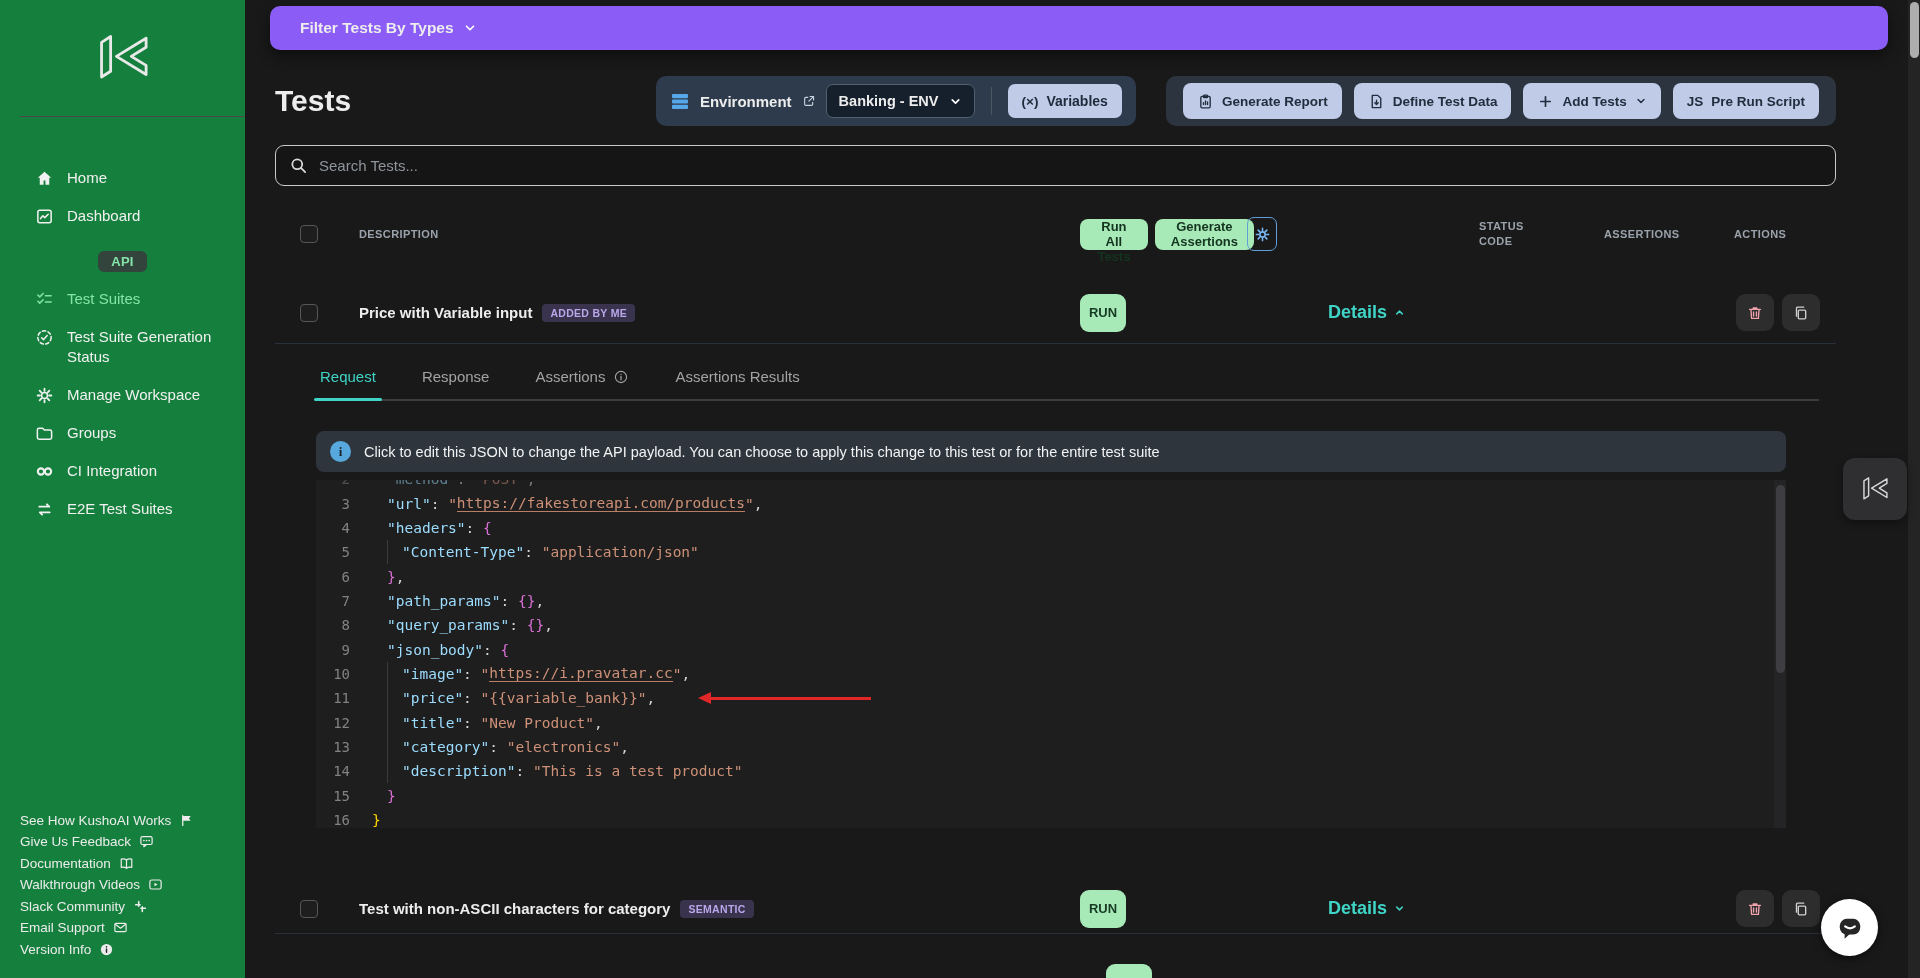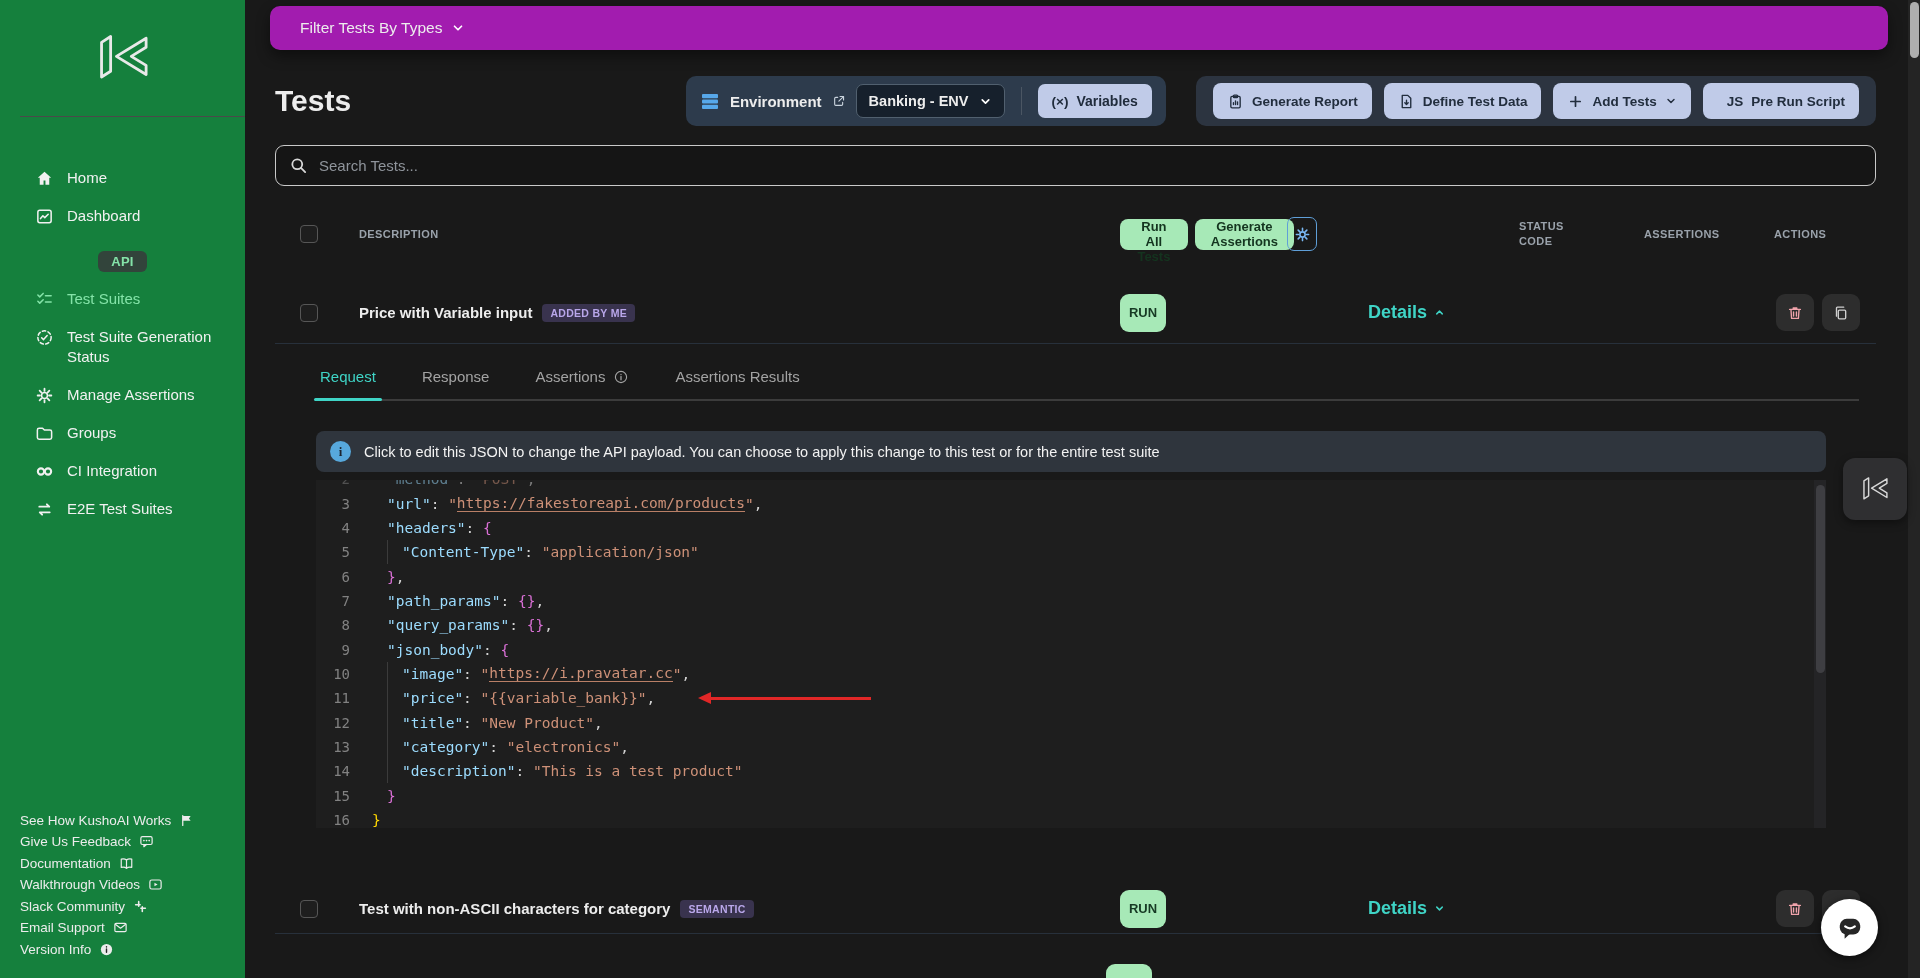--- a/index.html
+++ b/index.html
@@ -23,24 +23,24 @@
   .nav-item.active { color:var(--accent-teal-green,#84e3a8); }
   .api-badge-row { text-align:center; margin:16px 0 8px; }
   .api-badge { display:inline-block; background:#32443b; color:#84e3a8; font-weight:bold;
                font-size:13px; padding:3px 13px; border-radius:6px; letter-spacing:.3px;text-align:right; }
   .side-footer { position:absolute; left:20px; bottom:20px; display:flex; flex-direction:column; gap:4px; }
   .flink { display:flex; align-items:center; gap:8px; font-size:13.5px; color:#ececec; cursor:pointer; line-height:17.5px; }
   .flink .ficon { width:15px; }
 
   
   .main { flex:1; position:relative; }
-  .filterbar { margin:6px 32px 0 25px; height:44px; background:#a21caf; border-radius:10px;
+  .filterbar { margin:6px 32px 0 25px; height:44px; background:#8b5cf6; border-radius:10px;
                display:flex; align-items:center; gap:9px; padding-left:30px;
-               font-weight:normal; font-size:15.5px; box-shadow:0 6px 14px rgba(0,0,0,.45); cursor:pointer; }
-  .content { padding:0 44px 0 30px; }
+               font-weight:bold; font-size:15.5px; box-shadow:0 6px 14px rgba(0,0,0,.45); cursor:pointer; }
+  .content { padding:0 84px 0 30px; }
 
   .page-head { display:flex; align-items:center; margin-top:26px; }
   .page-title { font-size:30px; font-weight:bold; }
 
   .env-panel { margin-left:auto; display:flex; align-items:center; gap:10px;
                background:#2d3b4c; border-radius:10px; height:50px; padding:0 14px; }
   .env-icon { color:var(--env-icon-blue,#57a8ea); }
   .env-label { font-weight:bold; font-size:15px; }
   .ext-icon { color:#c9d3dd; }
   .env-select { background:#16202c; border:1px solid #51606f; border-radius:7px; height:34px;
@@ -50,21 +50,21 @@
   .pill-btn { background:var(--button-lavender,#c0cbe8); color:#202c3c; font-weight:bold;
               height:34px; border:none; border-radius:7px; display:flex; align-items:center;
               gap:8px; padding:0 14px; font-size:14px; cursor:pointer; font-family:inherit; }
   .var-glyph { font-weight:bold; font-size:13.5px; }
 
   .actions-panel { margin-left:30px; background:#2c3440; border-radius:10px; height:50px;
                    display:flex; align-items:center; gap:12px; padding:0 17px; }
   .action-btn { background:var(--button-lavender,#c0cbe8); color:#222e3e; height:36px;
                 border:none; border-radius:8px; padding:0 14px; display:flex; align-items:center;
                 gap:8px; font-weight:bold; font-size:13.5px; cursor:pointer; font-family:inherit; }
-  .js-glyph { font-weight:bold; font-size:13.5px;margin-left:10px; }
+  .js-glyph { font-weight:bold; font-size:13.5px; }
 
   .search { margin-top:19px; height:41px; border:1.5px solid #c9c9c9; border-radius:9px;
             background:#151515; display:flex; align-items:center; gap:11px; padding:0 13px; }
   .search input { flex:1; background:none; border:none; outline:none; color:#dddddd;
                   font-size:15px; font-family:inherit; }
   .search input::placeholder { color:#8f949b; }
   .search-icon { color:#d8d8d8; }
 
   .grid { display:grid; grid-template-columns:64px 1fr 190px 225px 125px 130px 102px; align-items:center; }
   .thead { min-height:96px; }
@@ -199,21 +199,21 @@
         </span>
         <span class="nlabel">Test Suite Generation Status</span>
       </div>
       <div class="nav-item">
         <span class="nicon">
           <svg width="19" height="19" viewBox="0 0 20 20" fill="none" stroke="currentColor" stroke-width="1.6" stroke-linecap="round" stroke-linejoin="round">
             <circle cx="10" cy="10" r="3.1"></circle>
             <path d="M10 2.8v2.4M10 14.8v2.4M2.8 10h2.4M14.8 10h2.4M4.9 4.9l1.7 1.7M13.4 13.4l1.7 1.7M15.1 4.9l-1.7 1.7M6.6 13.4l-1.7 1.7" stroke-width="1.9"></path>
           </svg>
         </span>
-        <span class="nlabel">Manage Assertions</span>
+        <span class="nlabel">Manage Workspace</span>
       </div>
       <div class="nav-item">
         <span class="nicon">
           <svg width="19" height="19" viewBox="0 0 20 20" fill="none" stroke="currentColor" stroke-width="1.6" stroke-linecap="round" stroke-linejoin="round">
             <path d="M2.5 6.2c0-1 .8-1.8 1.8-1.8h3.6l2 2h5.8c1 0 1.8.8 1.8 1.8v6c0 1-.8 1.8-1.8 1.8H4.3c-1 0-1.8-.8-1.8-1.8Z"></path>
           </svg>
         </span>
         <span class="nlabel">Groups</span>
       </div>
       <div class="nav-item">

